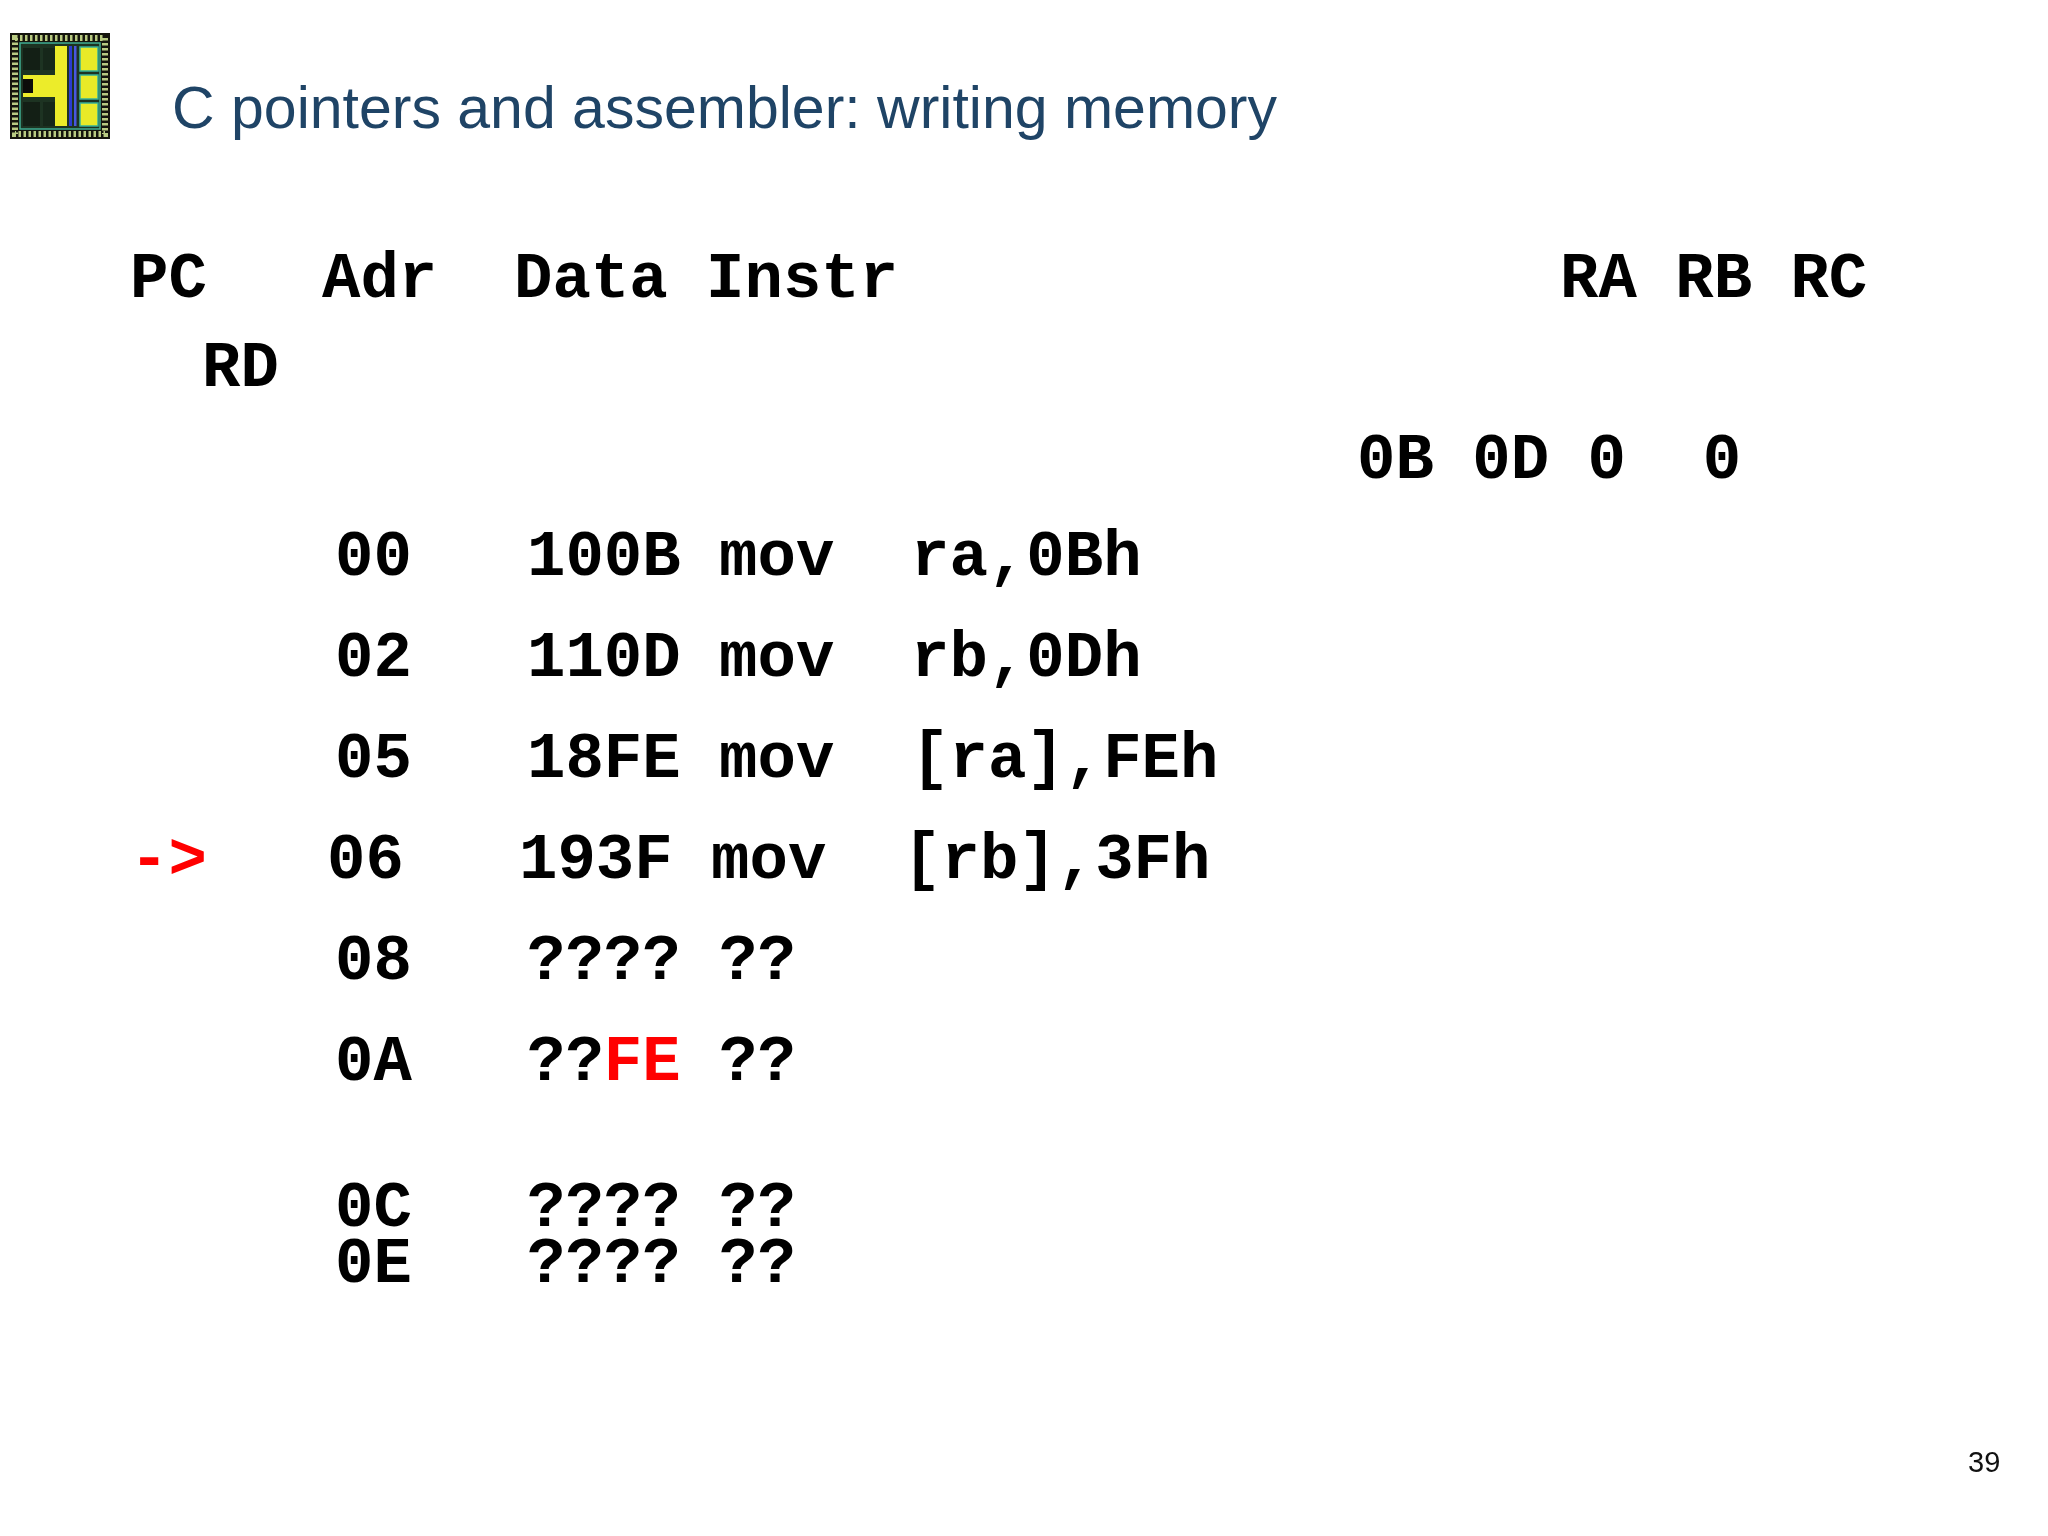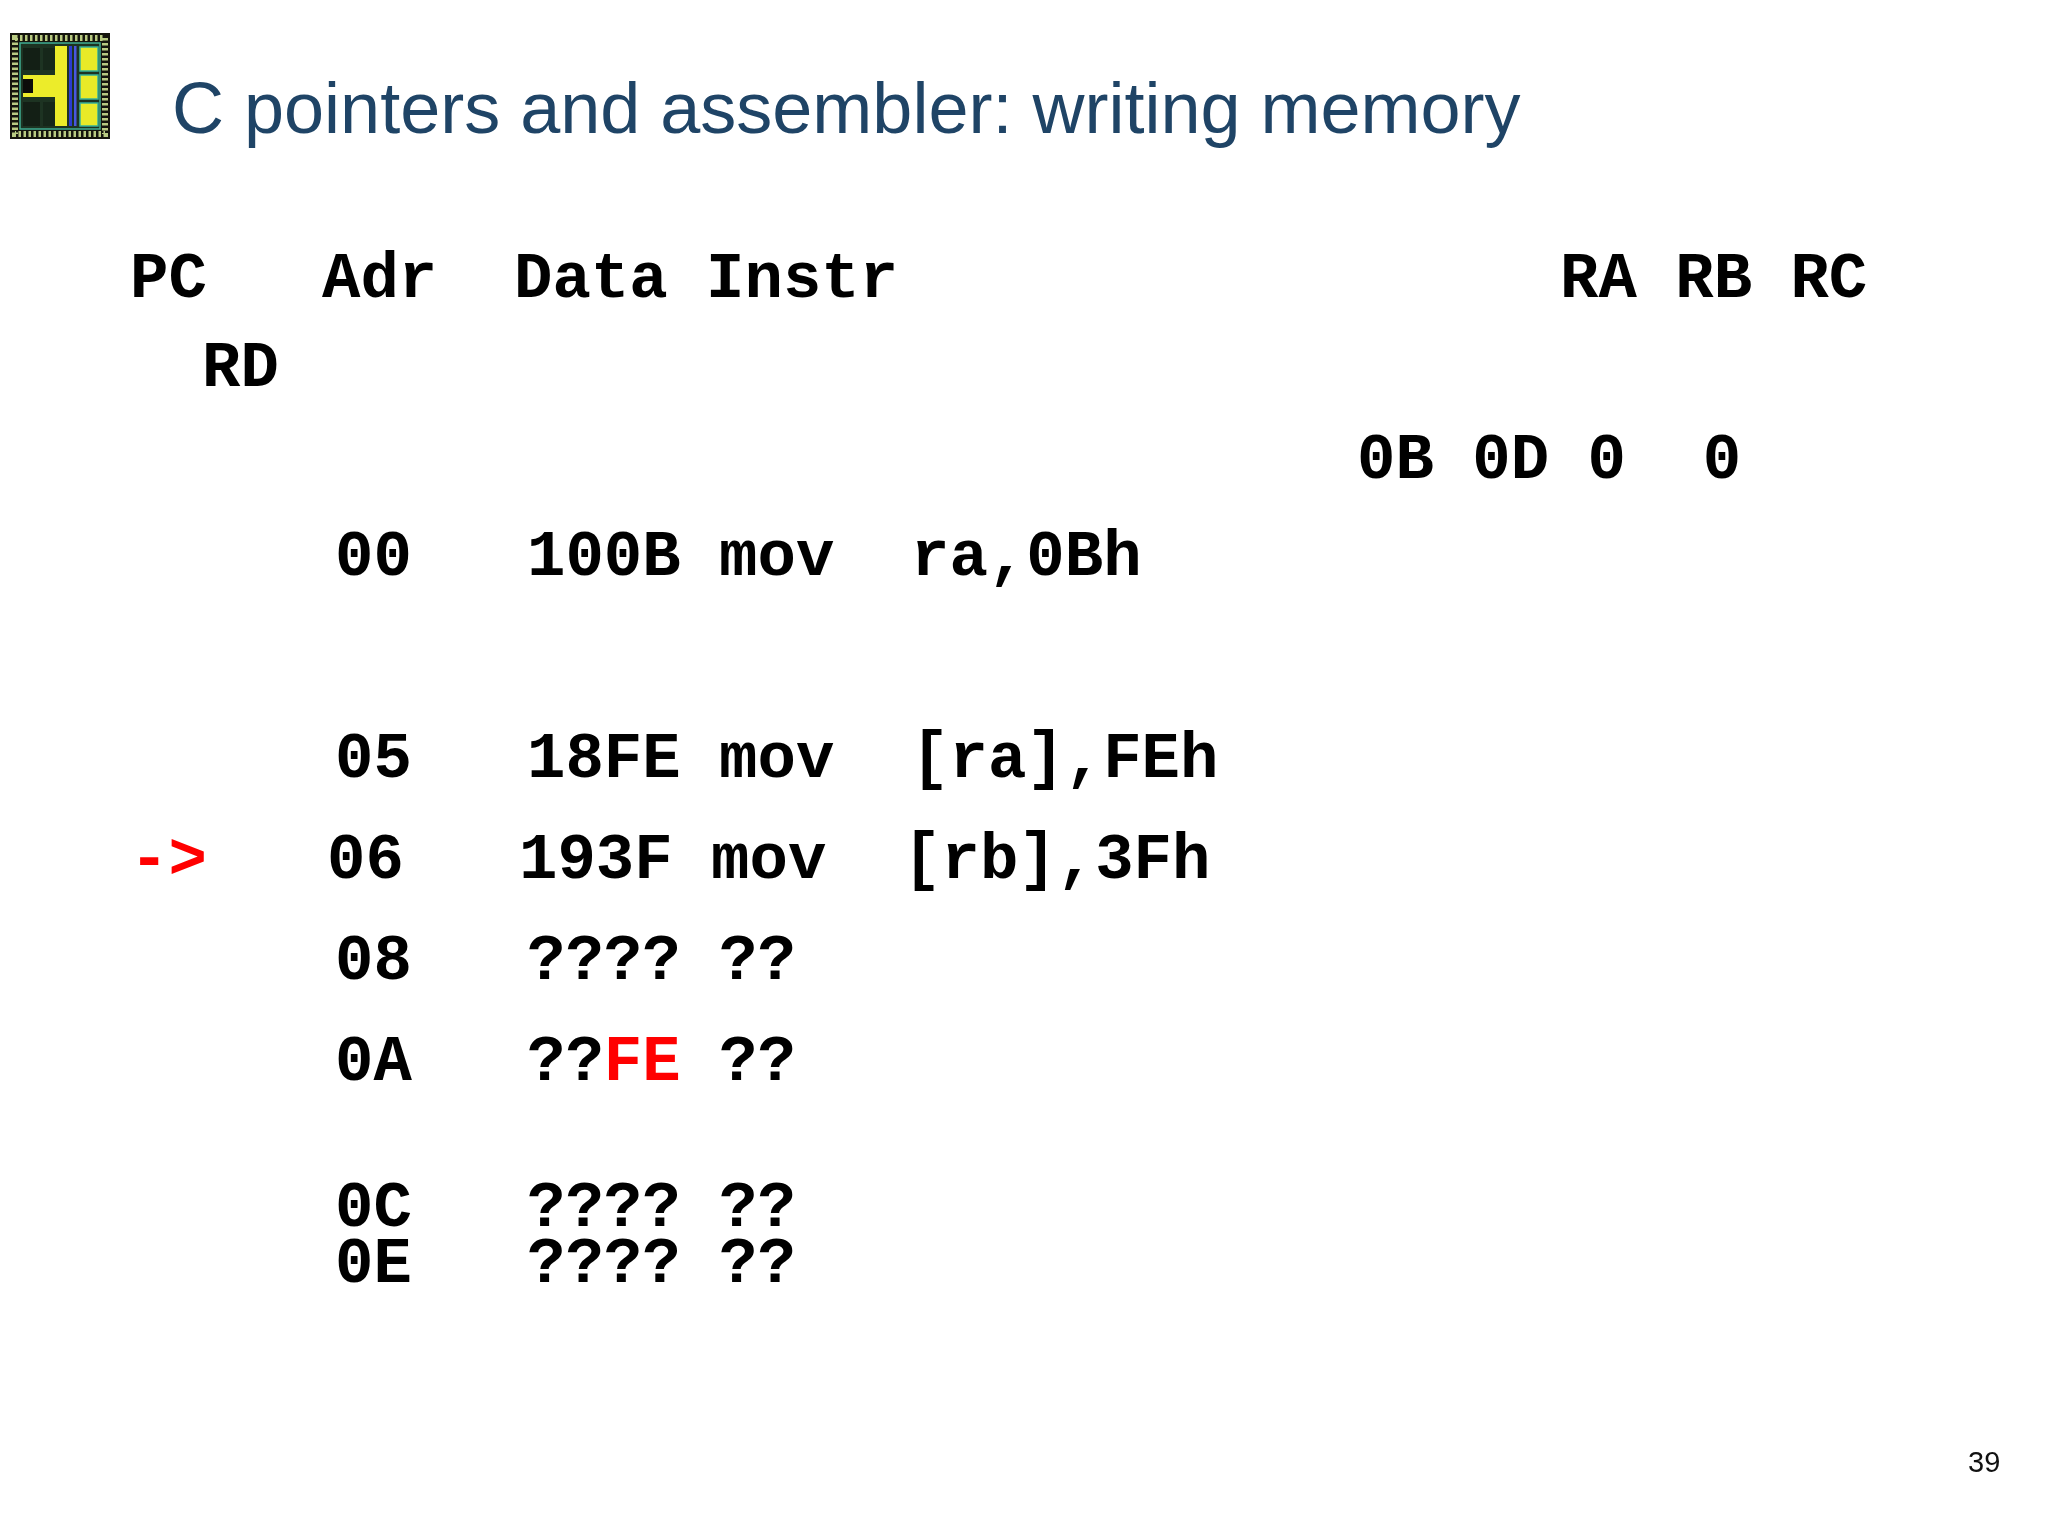--- a/index.html
+++ b/index.html
@@ -20,21 +20,21 @@
     left: 10px;
     top: 33px;
     width: 100px;
     height: 106px;
   }
   .title {
     position: absolute;
     left: 172px;
     top: 60px;
     font-family: "Liberation Sans", sans-serif;
-    font-size: 72px;
+    font-size: 59px;
     line-height: 96px;
     font-weight: 400;
     color: #1F4466;
     white-space: nowrap;
   }
   .code-line {
     position: absolute;
     font-family: "Liberation Mono", monospace;
     font-weight: 700;
     font-size: 64px;
@@ -84,20 +84,21 @@
   <div class="code-line" style="left:130px; top:246px;">PC   Adr  Data Instr</div>
   <div class="code-line" style="left:1560px; top:246px;">RA RB RC</div>
 
   <div class="code-line" style="left:202px; top:335px;text-align:center;">RD</div>
 
   <div class="code-line" style="left:1357px; top:427px;">0B 0D 0  0</div>
 
   <div class="code-line red" style="left:130px; top:827px;">-&gt;</div>
 
   <div class="code-line" style="left:335px; top:524px;">00   100B mov  ra,0Bh</div>
+  <div class="code-line" style="left:335px; top:625px;">02   110D mov  rb,0Dh</div>
   <div class="code-line" style="left:335px; top:726px;">05   18FE mov  [ra],FEh</div>
   <div class="code-line" style="left:327px; top:827px;">06   193F mov  [rb],3Fh</div>
   <div class="code-line" style="left:335px; top:928px;">08   ???? ??</div>
   <div class="code-line" style="left:335px; top:1029px;"><span>0A   ??</span><span class="red">FE</span><span> ??</span></div>
   <div class="code-line" style="left:335px; top:1130px;margin-top:45px;">0C   ???? ??</div>
   <div class="code-line" style="left:335px; top:1231px;">0E   ???? ??</div>
 
   <div class="page-number">39</div>
 
 </div>

